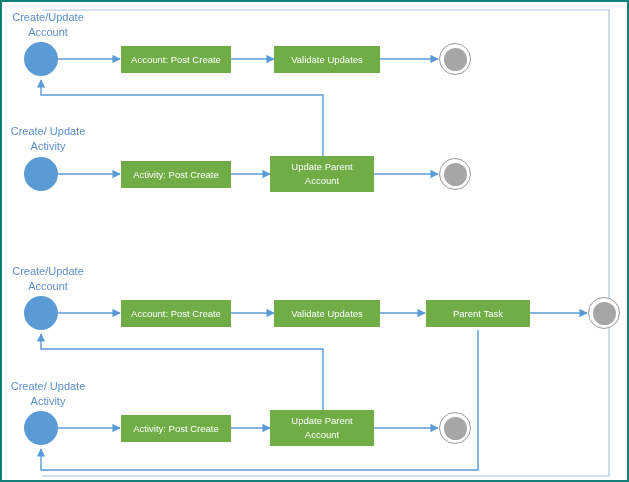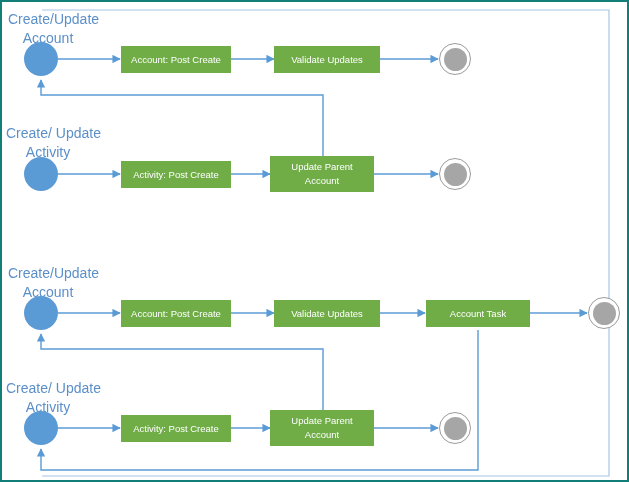--- a/index.html
+++ b/index.html
@@ -34,21 +34,21 @@
     color:#ffffff;
     font-size:9.5px;
     display:flex;align-items:center;justify-content:center;
     text-align:center;
     line-height:1.45;
     padding:2px 4px;
   }
   .swim-label{
     position:absolute;
     color:#5b8fc9;
-    font-size:14px;
+    font-size:11px;
     line-height:1.38;
     white-space:pre;
     text-align:center;
   }
 </style>
 </head>
 <body>
 
 <div id="canvas">
 
@@ -119,21 +119,21 @@
   <div class="node end-node" style="left:437px;top:156px;">
     <div class="end-core"></div>
   </div>
 
   <div class="node start-node" style="left:22px;top:294px;"></div>
 
   <div class="node task-box" style="left:119px;top:298px;width:110px;height:27px;">Account: Post Create</div>
 
   <div class="node task-box" style="left:272px;top:298px;width:106px;height:27px;">Validate Updates</div>
 
-  <div class="node task-box" style="left:424px;top:298px;width:104px;height:27px;">Account Task</div>
+  <div class="node task-box" style="left:424px;top:298px;width:104px;height:27px;">Parent Task</div>
 
   <div class="node end-node" style="left:586px;top:295px;">
     <div class="end-core"></div>
   </div>
 
   <div class="node start-node" style="left:22px;top:409px;"></div>
 
   <div class="node task-box" style="left:119px;top:413px;width:110px;height:27px;">Activity: Post Create</div>
 
   <div class="node task-box" style="left:268px;top:408px;width:104px;height:36px;white-space:pre-line;">Update Parent

